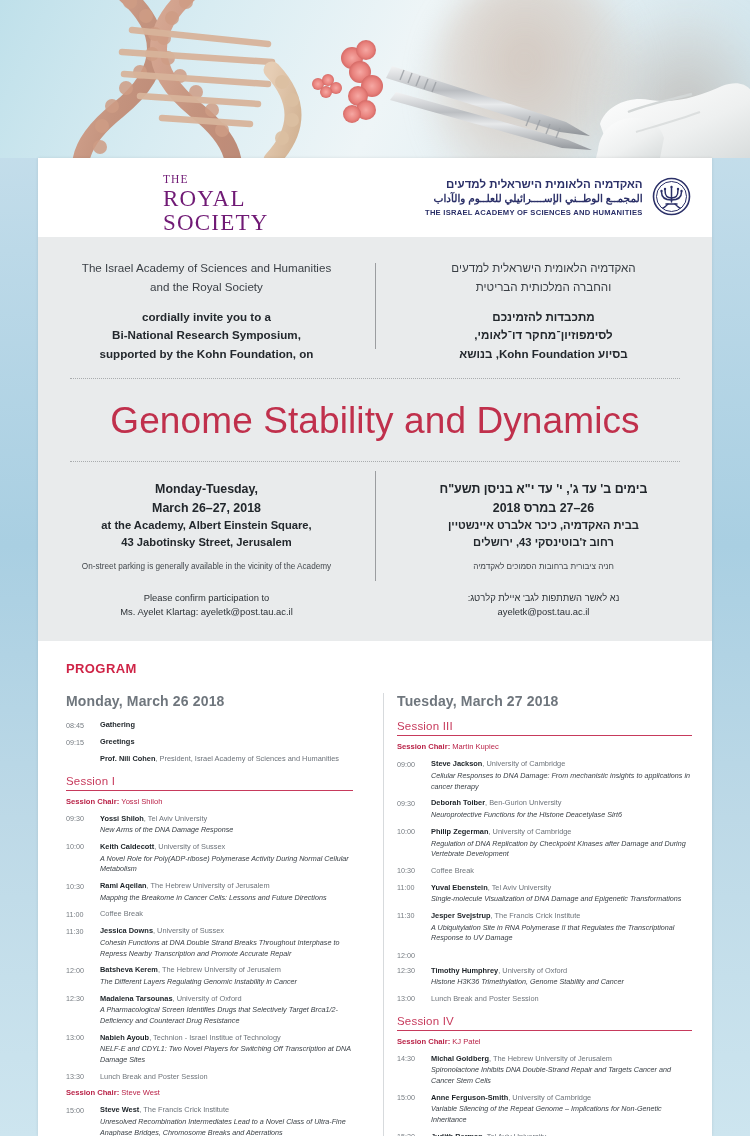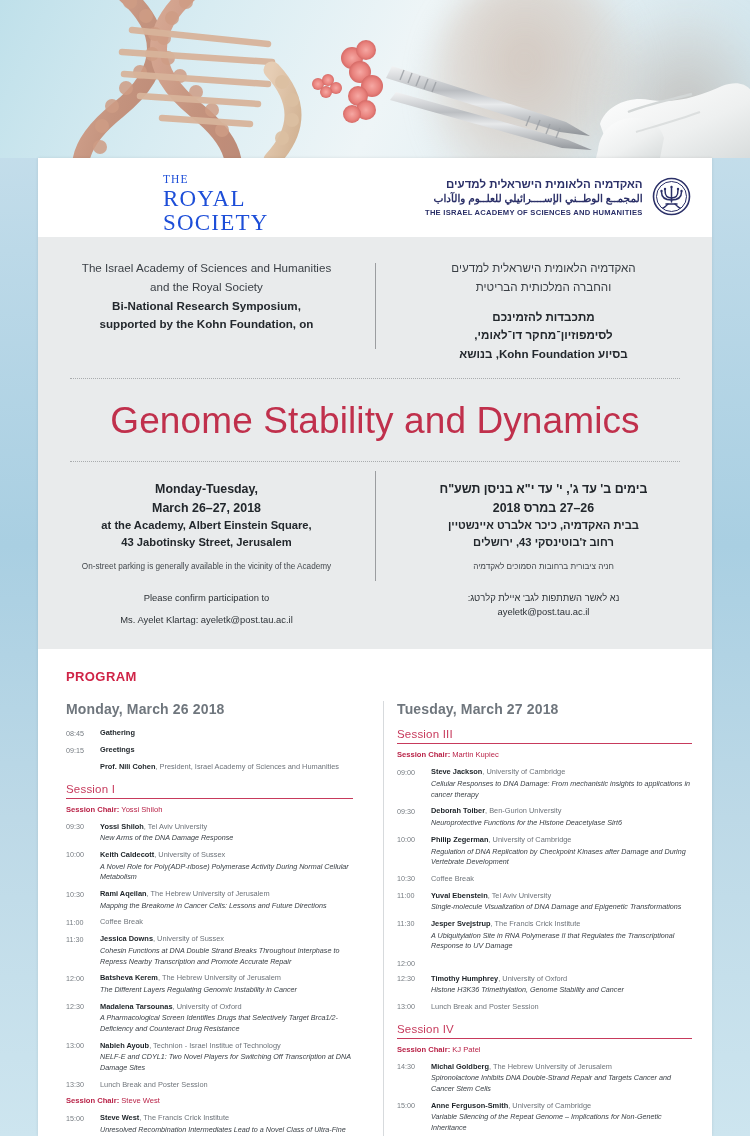--- a/index.html
+++ b/index.html
@@ -66,21 +66,21 @@
   .logo-strip {
     position: relative;
     height: 79px;
     background: #ffffff;
     display: flex;
     align-items: center;
   }
   .rs-logo {
     position: absolute;
     left: 125px; top: 16px;
-    color: #1d4ed8;
+    color: #701a75;
     line-height: 1;
   }
   .rs-the {
     font-family: "Liberation Serif", serif;
     font-size: 11.5px;
     letter-spacing: 1.1px;
     font-weight: 400;
   }
   .rs-royal, .rs-society {
     font-family: "Liberation Serif", serif;
@@ -418,20 +418,21 @@
         </div>
       </div>
     </div>
 
     <div class="invite">
       <div class="invite-cols">
         <div class="vline"></div>
         <div class="invite-col en">
           <div class="inv-light">The Israel Academy of Sciences and Humanities</div>
           <div class="inv-light">and the Royal Society</div>
+          <div class="inv-bold">cordially invite you to a</div>
           <div class="inv-bold" style="margin-top:0">Bi-National Research Symposium,</div>
           <div class="inv-bold" style="margin-top:0">supported by the Kohn Foundation, on</div>
         </div>
         <div class="invite-col he">
           <div class="inv-light">האקדמיה הלאומית הישראלית למדעים</div>
           <div class="inv-light">והחברה המלכותית הבריטית</div>
           <div class="inv-bold">מתכבדות להזמינכם</div>
           <div class="inv-bold" style="margin-top:0">לסימפוזיון־מחקר דו־לאומי,</div>
           <div class="inv-bold" style="margin-top:0">בסיוע Kohn Foundation, בנושא</div>
         </div>
@@ -445,21 +446,21 @@
 
       <div class="venue-cols">
         <div class="vline2"></div>
         <div class="venue-col en">
           <div class="v-b1">Monday-Tuesday,</div>
           <div class="v-b1">March 26–27, 2018</div>
           <div class="v-b2">at the Academy, Albert Einstein Square,</div>
           <div class="v-b2">43 Jabotinsky Street, Jerusalem</div>
           <div class="v-small">On-street parking is generally available in the vicinity of the Academy</div>
           <div class="v-small2">Please confirm participation to</div>
-          <div class="v-small2" style="margin-top:8px">Ms. Ayelet Klartag: ayeletk@post.tau.ac.il</div>
+          <div class="v-small2" style="margin-top:0">Ms. Ayelet Klartag: ayeletk@post.tau.ac.il</div>
         </div>
         <div class="venue-col he">
           <div class="v-b1">בימים ב' עד ג', י' עד י"א בניסן תשע"ח</div>
           <div class="v-b1">26–27 במרס 2018</div>
           <div class="v-b2">בבית האקדמיה, כיכר אלברט איינשטיין</div>
           <div class="v-b2">רחוב ז'בוטינסקי 43, ירושלים</div>
           <div class="v-small">חניה ציבורית ברחובות הסמוכים לאקדמיה</div>
           <div class="v-small2">נא לאשר השתתפות לגב' איילת קלרטג:</div>
           <div class="v-small2" style="margin-top:0">ayeletk@post.tau.ac.il</div>
         </div>

